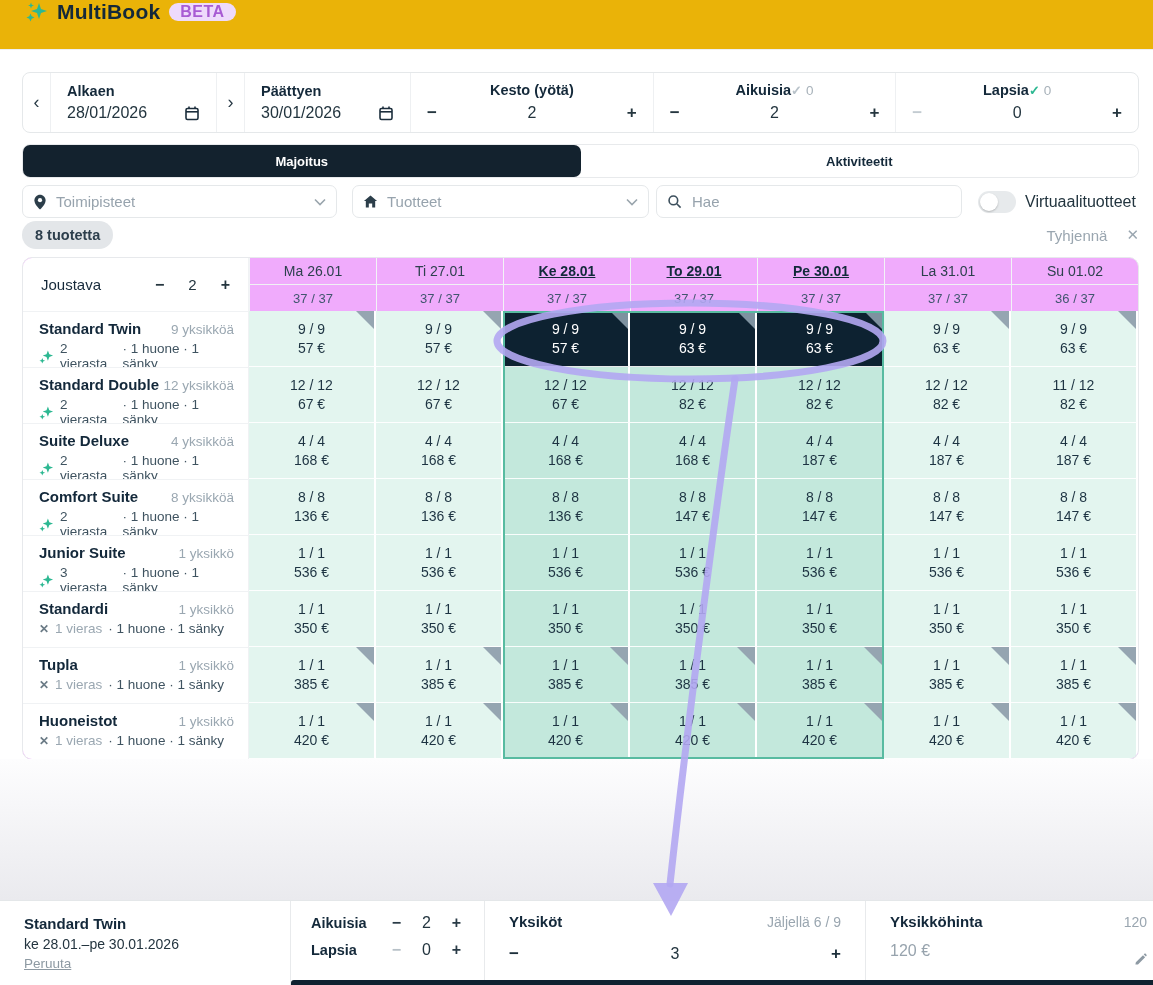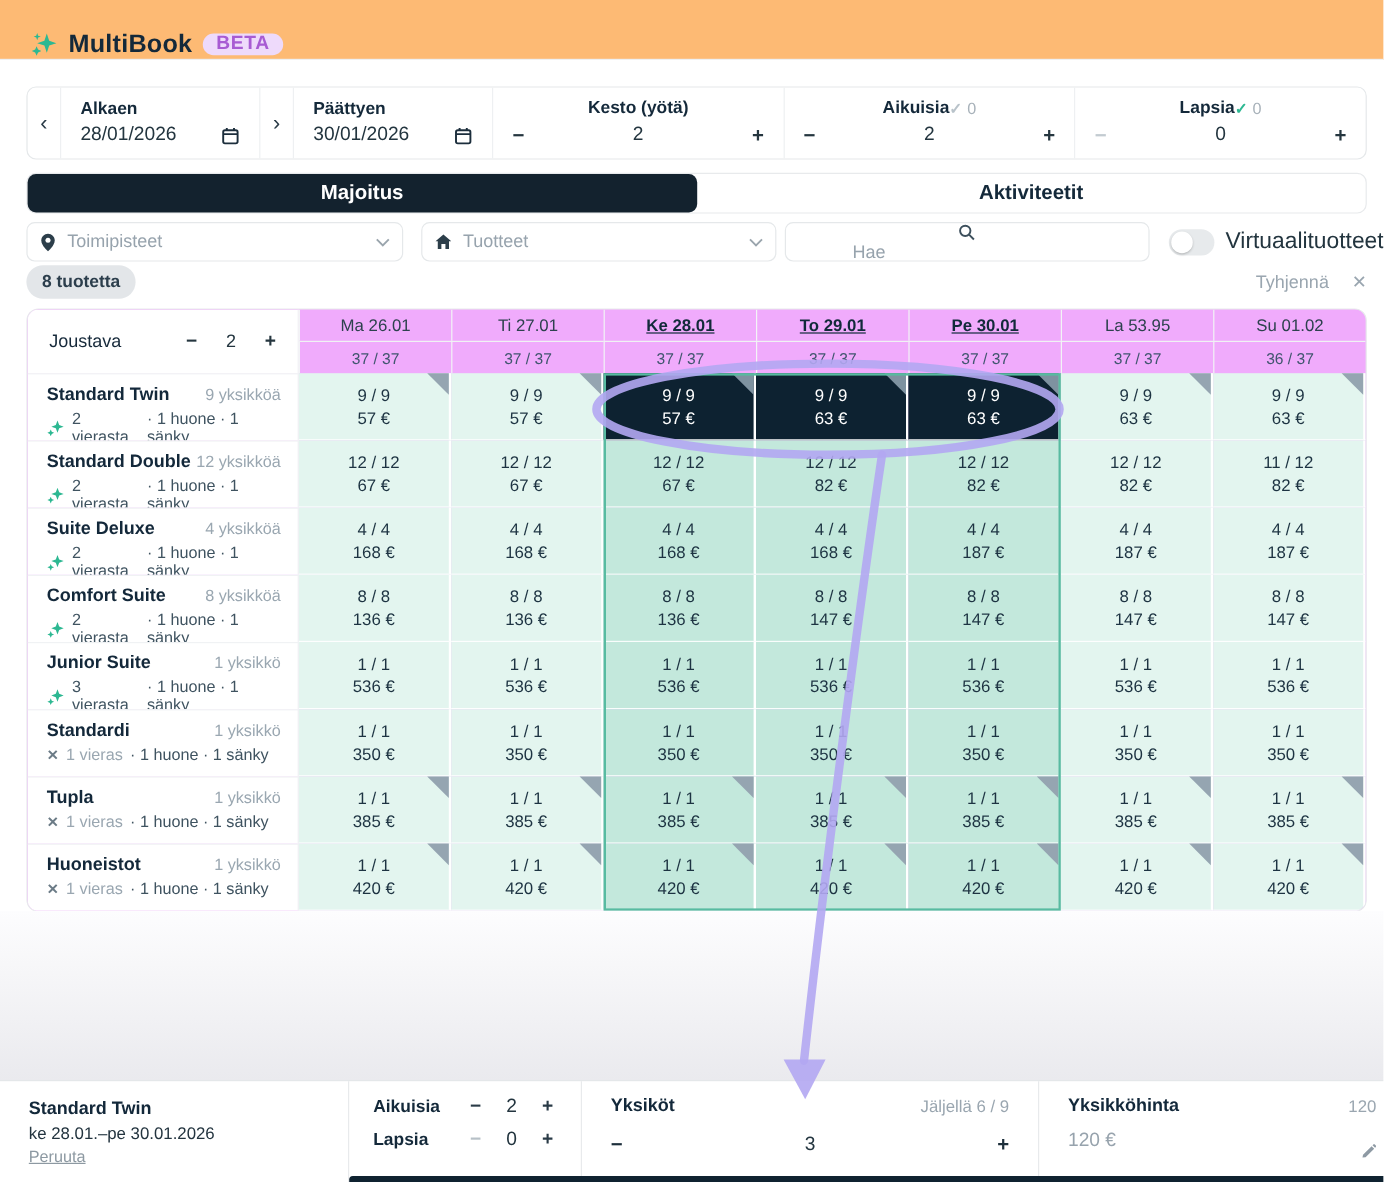--- a/index.html
+++ b/index.html
@@ -3,22 +3,22 @@
 <meta charset="utf-8">
 <style>
   html,body{margin:0;padding:0;}
   body{
     width:1153px;height:985px;position:relative;overflow:hidden;
     font-family:"Liberation Sans",sans-serif;background:#fff;color:#14293a;
   }
   button{font-family:inherit;background:none;border:none;padding:0;cursor:pointer;color:inherit;}
 
   
-  .app-header{position:absolute;top:0;left:0;right:0;height:49px;background:#fdba74;
-    border-bottom:1px solid #eef0f2;display:flex;align-items:flex-end;padding-left:26px;}
+  .app-header{position:absolute;top:0;left:0;right:0;height:49px;background:#eab308;
+    border-bottom:1px solid #eef0f2;display:flex;align-items:flex-start;padding-left:26px;}
   .logo-wrap{display:flex;align-items:center;gap:9px;}
   .app-name{font-size:21px;font-weight:700;color:#14293a;letter-spacing:.2px;}
   .beta-pill{background:#eedafb;color:#a85bd3;font-size:16px;font-weight:700;
     padding:0 11px;border-radius:12px;letter-spacing:.5px;}
 
   
   .sbar{position:absolute;top:72px;left:22px;width:1115px;height:59px;background:#fff;
     border:1px solid #e5e8ea;border-radius:8px;display:flex;align-items:stretch;}
   .sbar>*{border-right:1px solid #eef0f2;}
   .sbar>*:last-child{border-right:none;}
@@ -34,38 +34,38 @@
   .stp{font-size:17px;font-weight:700;color:#25363f;}
   .stp.dim{color:#c3cbd1;}
   .chkbadge{display:flex;align-items:center;gap:4px;font-size:13.5px;color:#a8b2ba;}
   .chk{font-size:13px;color:#b9c3ca;font-weight:700;}
   .chk.green{color:#2db892;}
 
   
   .tabs{position:absolute;top:144px;left:22px;width:1115px;height:32px;display:flex;
     border:1px solid #e8eaec;border-radius:8px;background:#fff;}
   .tab{flex:1;display:flex;align-items:center;justify-content:center;
-    font-size:17px;font-weight:700;color:#14293a;border-radius:7px;}
+    font-size:13px;font-weight:700;color:#14293a;border-radius:7px;}
   .tab.active{background:#13222e;color:#fff;}
 
   
   .filters{position:absolute;top:185px;left:22px;width:1131px;height:33px;
     display:flex;align-items:center;}
   .selectbox{height:33px;border:1px solid #e5e8ea;border-radius:7px;background:#fff;
     display:flex;align-items:center;padding:0 10px;box-sizing:border-box;}
   .selectbox .ph{flex:1;font-size:15px;color:#97a3ad;margin-left:9px;}
   .searchbox{height:33px;border:1px solid #e5e8ea;border-radius:7px;background:#fff;
     display:flex;align-items:center;padding:0 10px;box-sizing:border-box;}
   .searchbox input{border:none;outline:none;font-size:15px;color:#23353f;flex:1;
     margin-left:8px;font-family:inherit;background:transparent;}
   .searchbox input::placeholder{color:#97a3ad;}
   .toggle{width:38px;height:22px;border-radius:11px;background:#e7eaec;position:relative;flex:none;}
   .knob{position:absolute;left:2px;top:2px;width:18px;height:18px;border-radius:50%;
     background:#fff;box-shadow:0 1px 2px rgba(0,0,0,.22);}
-  .toggle-label{font-size:19px;color:#23353f;margin-left:9px;}
+  .toggle-label{font-size:16px;color:#23353f;margin-left:9px;}
 
   
   .count-row{position:absolute;top:221px;left:22px;width:1117px;display:flex;
     justify-content:space-between;align-items:center;}
   .count-pill{background:#e3e6e9;color:#2c3e4c;font-size:14.5px;font-weight:700;
     padding:6px 13px;border-radius:16px;}
   .clear-btn{display:flex;align-items:center;gap:19px;font-size:15px;color:#9aa6b0;}
 
   
   .table-wrap{position:absolute;top:257px;left:22px;width:1115px;background:#f0abfc;
@@ -256,21 +256,21 @@
           <path d="M8 1.5 L15 7.5 L13 7.5 L13 14.5 L9.8 14.5 L9.8 10 L6.2 10 L6.2 14.5 L3 14.5 L3 7.5 L1 7.5 Z" fill="#2c3e4a"></path>
         </svg>
     </span>
     <span class="ph">Tuotteet</span>
     <span class="icon">
       <svg width="12" height="8" viewBox="0 0 12 8" fill="none" stroke="#9aa5ad" stroke-width="1.6">
           <polyline points="1,1.5 6,6.5 11,1.5"></polyline>
         </svg>
     </span>
   </div>
-  <div class="searchbox" style="width:306px;margin-right:16px;flex-direction:column;">
+  <div class="searchbox" style="width:306px;margin-right:16px;">
     <span class="icon">
       <svg width="15" height="15" viewBox="0 0 16 16" fill="none" stroke="#3c4f5c" stroke-width="1.7">
           <circle cx="6.8" cy="6.8" r="4.6"></circle>
           <line x1="10.4" y1="10.4" x2="14.5" y2="14.5"></line>
         </svg>
     </span>
     <input type="text" placeholder="Hae" style="">
   </div>
   <div class="toggle">
       <div class="knob"></div>
@@ -294,21 +294,21 @@
           <div class="stpx">−</div>
           <div class="jval">2</div>
           <div class="stpx">+</div>
         </div>
       </div>
       <div class="cdate" style="grid-row: 1;">Ma 26.01</div>
       <div class="cdate" style="grid-row: 1;">Ti 27.01</div>
       <div class="cdate bold" style="grid-row: 1;">Ke 28.01</div>
       <div class="cdate bold" style="grid-row: 1;">To 29.01</div>
       <div class="cdate bold" style="grid-row: 1;">Pe 30.01</div>
-      <div class="cdate" style="grid-row: 1;">La 53.95</div>
+      <div class="cdate" style="grid-row: 1;">La 31.01</div>
       <div class="cdate" style="grid-row: 1;">Su 01.02</div>
       <div class="cavail" style="grid-row: 2;">37 / 37</div>
       <div class="cavail" style="grid-row: 2;">37 / 37</div>
       <div class="cavail" style="grid-row: 2;">37 / 37</div>
       <div class="cavail" style="grid-row: 2;">37 / 37</div>
       <div class="cavail" style="grid-row: 2;">37 / 37</div>
       <div class="cavail" style="grid-row: 2;">37 / 37</div>
       <div class="cavail" style="grid-row: 2;">36 / 37</div>
       <div class="lcell">
         <div class="l1">

